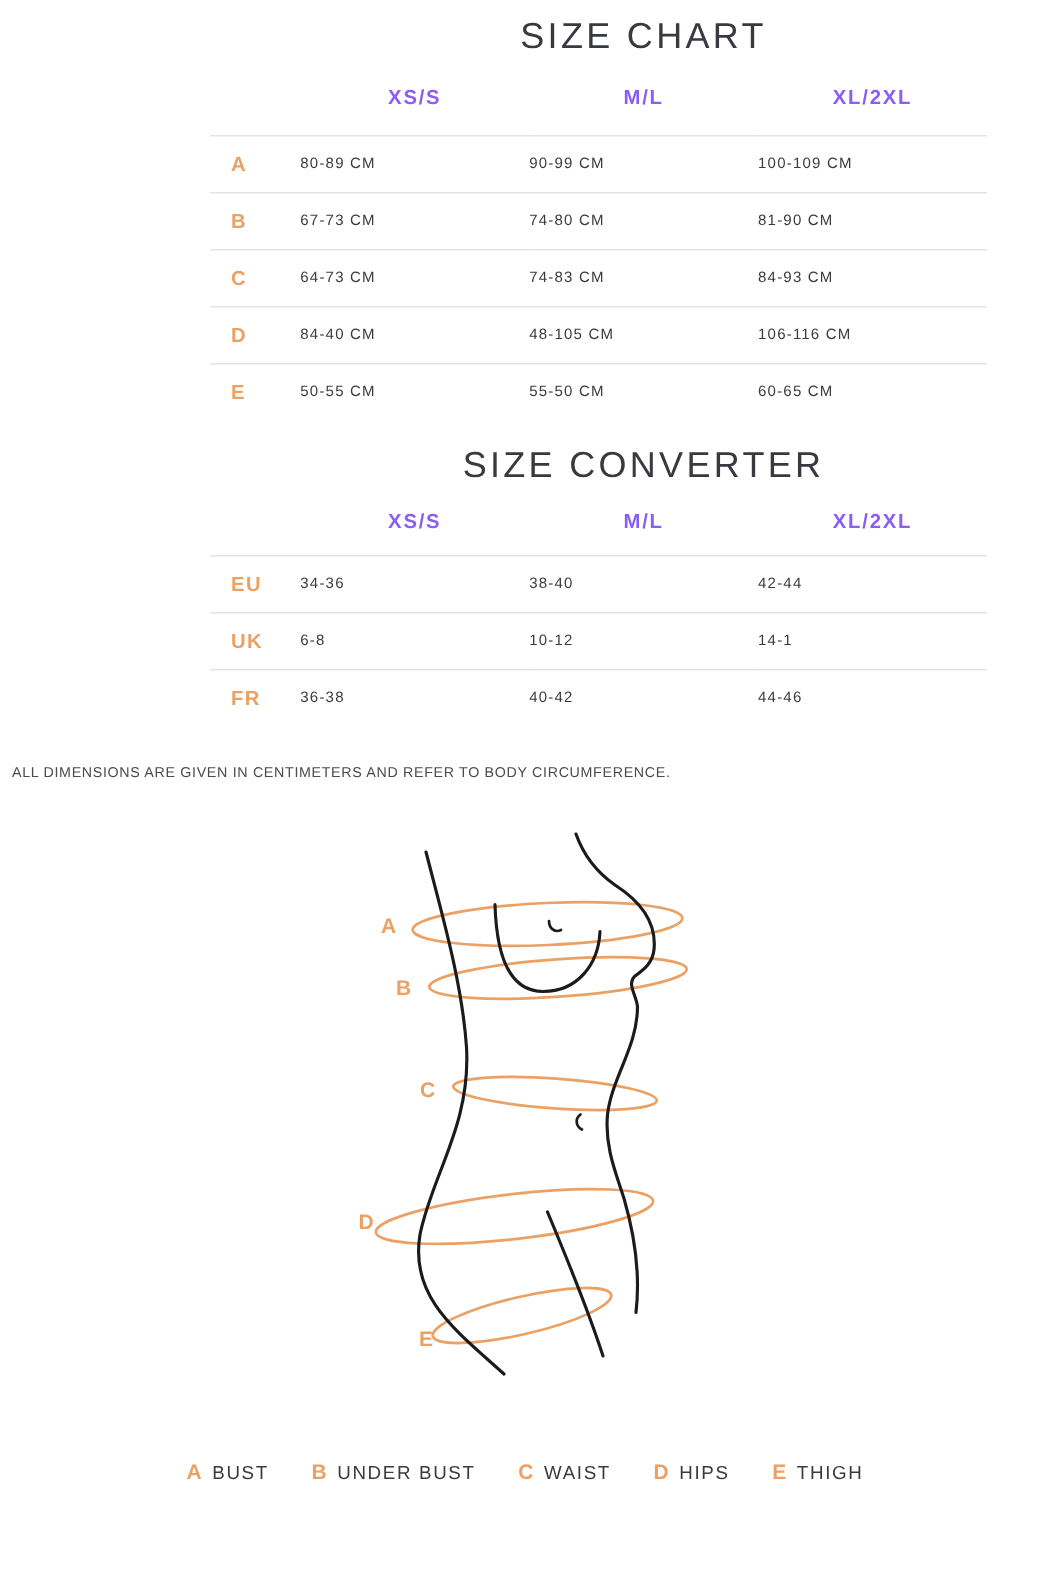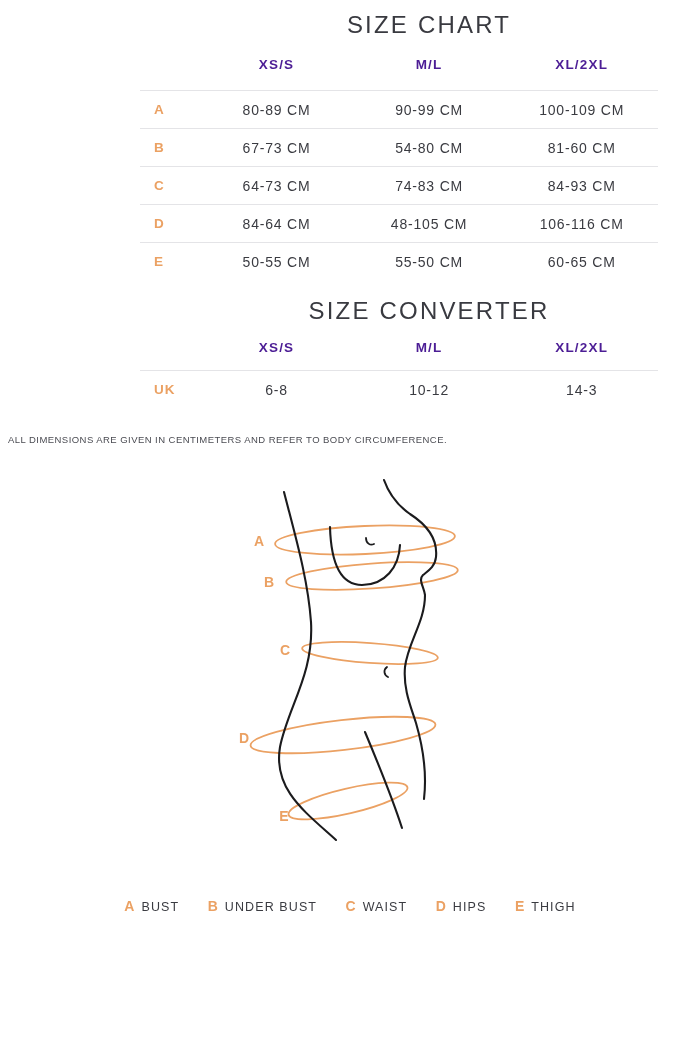--- a/index.html
+++ b/index.html
@@ -28,34 +28,34 @@
     border-collapse: collapse;
     table-layout: fixed;
   }
   table.size-table col.c-label { width: 60px; }
   table.size-table col.c-val   { width: 152px; }
 
   table.size-table thead th {
     height: 52px;
     font-size: 13.5px; font-weight: 700;
     letter-spacing: 1.2px;
-    color: #4c1d95;
+    color: #8b5cf6;
     text-align: center;
     vertical-align: middle;
     padding: 0;
   }
   table.size-table thead th.h-spacer { text-align: left; }
   table.size-table.converter thead th { height: 46px; }
 
   table.size-table tbody tr { border-top: 1px solid #e4e4e7; }
   table.size-table tbody td {
     height: 37px;
-    font-size: 14px;
+    font-size: 10px;
     letter-spacing: 0.8px;
-    text-align: center;
+    text-align: left;
     vertical-align: middle;
     color: #3a3b41;
     padding: 0;
   }
   table.size-table tbody td.row-label {
     text-align: left;
     padding-left: 14px;
     font-size: 13.5px; font-weight: 700;
     letter-spacing: 1px;
     color: #eba163;
@@ -117,32 +117,32 @@
     <tbody>
       <tr>
         <td class="row-label">A</td>
         <td>80-89 CM</td>
         <td>90-99 CM</td>
         <td>100-109 CM</td>
       </tr>
       <tr>
         <td class="row-label">B</td>
         <td>67-73 CM</td>
-        <td>54-80 CM</td>
-        <td>81-60 CM</td>
+        <td>74-80 CM</td>
+        <td>81-90 CM</td>
       </tr>
       <tr>
         <td class="row-label">C</td>
         <td>64-73 CM</td>
         <td>74-83 CM</td>
         <td>84-93 CM</td>
       </tr>
       <tr>
         <td class="row-label">D</td>
-        <td>84-64 CM</td>
+        <td>84-40 CM</td>
         <td>48-105 CM</td>
         <td>106-116 CM</td>
       </tr>
       <tr>
         <td class="row-label">E</td>
         <td>50-55 CM</td>
         <td>55-50 CM</td>
         <td>60-65 CM</td>
       </tr>
     </tbody>
@@ -160,24 +160,36 @@
     <thead>
       <tr>
         <th class="h-spacer"></th>
         <th>XS/S</th>
         <th>M/L</th>
         <th>XL/2XL</th>
       </tr>
     </thead>
     <tbody>
       <tr>
+        <td class="row-label">EU</td>
+        <td>34-36</td>
+        <td>38-40</td>
+        <td>42-44</td>
+      </tr>
+      <tr>
         <td class="row-label">UK</td>
         <td>6-8</td>
         <td>10-12</td>
-        <td>14-3</td>
+        <td>14-1</td>
+      </tr>
+      <tr>
+        <td class="row-label">FR</td>
+        <td>36-38</td>
+        <td>40-42</td>
+        <td>44-46</td>
       </tr>
     </tbody>
   </table>
 </div>
 
 <p class="note">ALL DIMENSIONS ARE GIVEN IN CENTIMETERS AND REFER TO BODY CIRCUMFERENCE.</p>
 
 <div class="figure">
   <svg width="250" height="414" viewBox="0 0 250 414" xmlns="http://www.w3.org/2000/svg">
 

